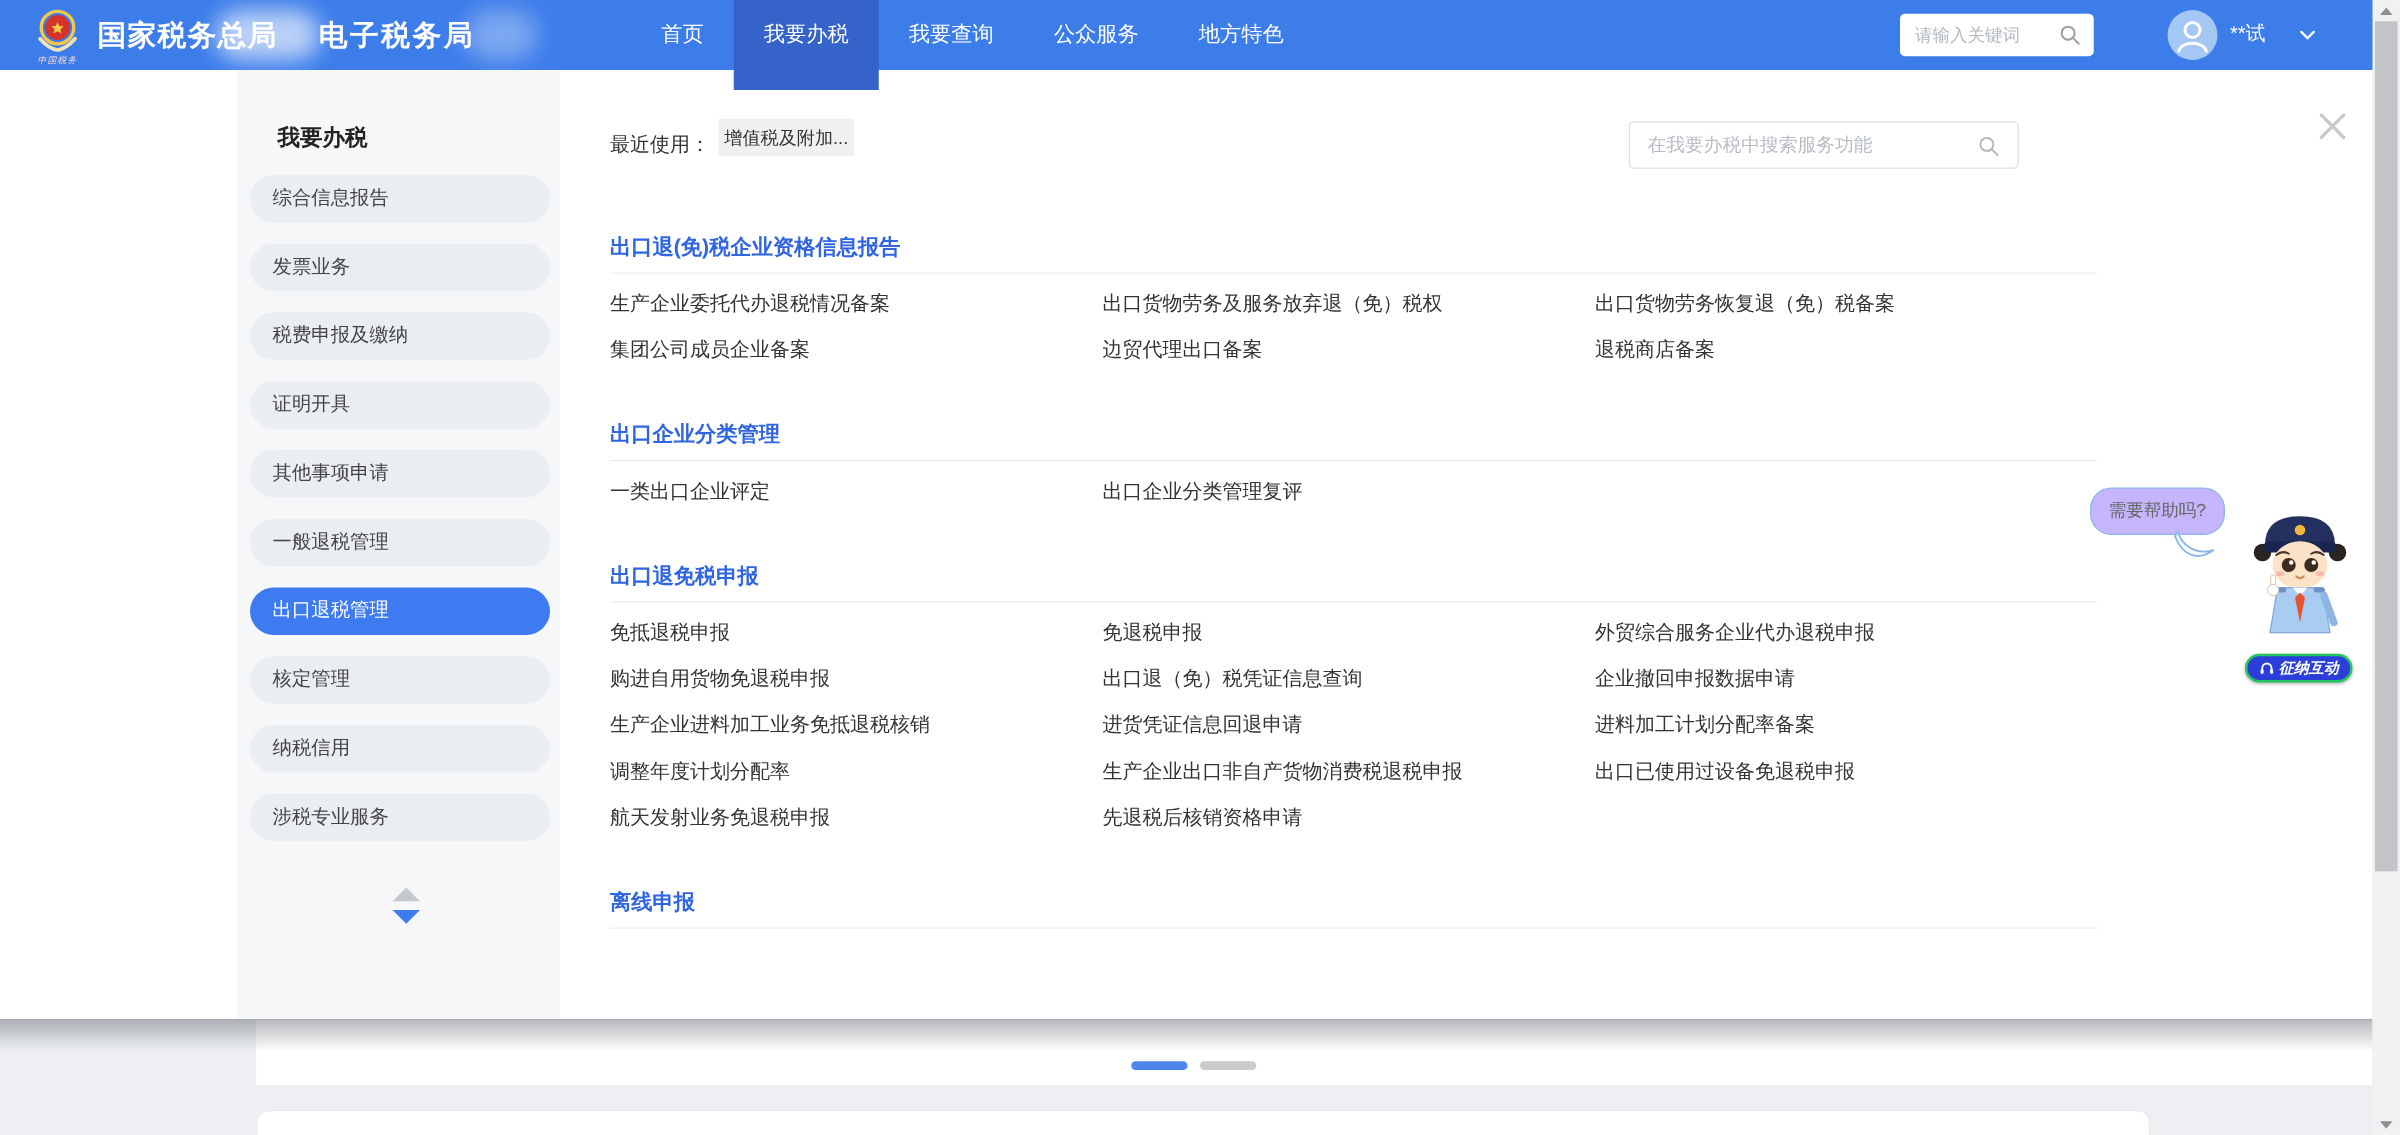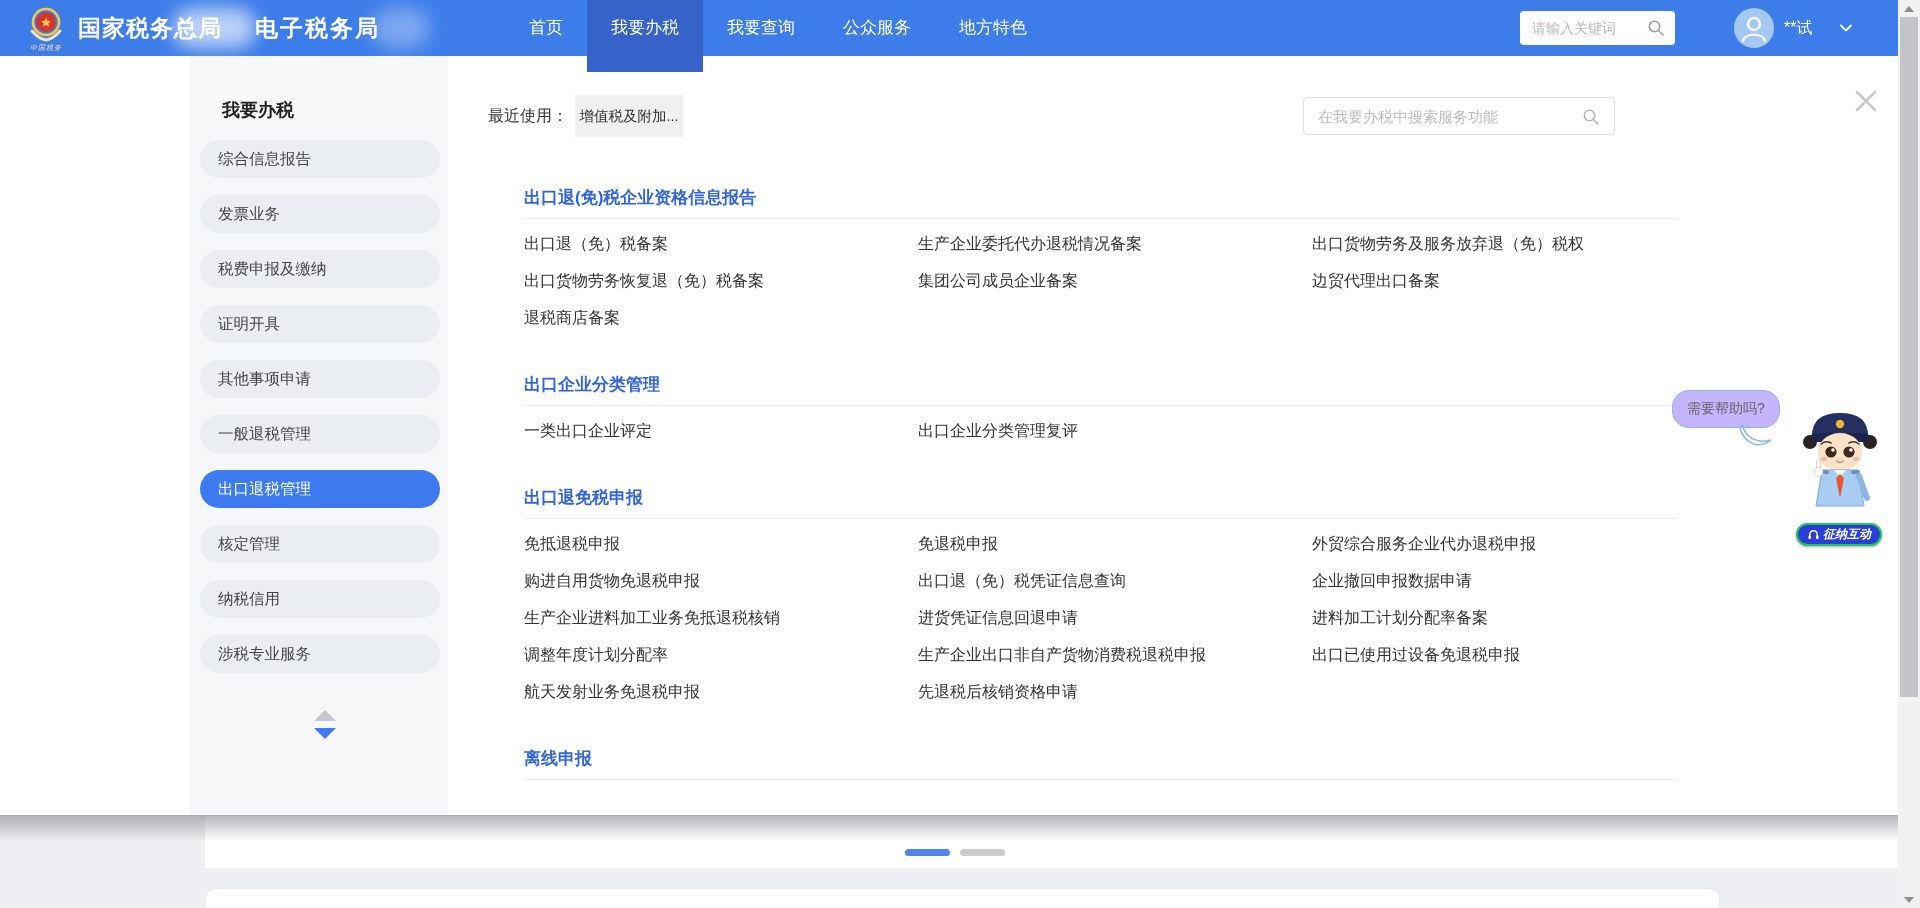--- a/index.html
+++ b/index.html
@@ -34,29 +34,29 @@
   .side-title { position:absolute; left:32px; top:42px; font-size:18px; font-weight:bold; color:#222; }
   #side-list { position:absolute; left:10px; top:84px; width:240px; }
   .side-pill { height:38px; line-height:38px; margin-bottom:17px; background:#eaedf1; border-radius:19px; padding-left:18px; font-size:15.5px; color:#444; cursor:pointer; white-space:nowrap; }
   .side-pill.active { background:#3e7bf0; color:#fff; }
   .tri { position:absolute; left:124px; width:0; height:0; border-left:11px solid transparent; border-right:11px solid transparent; cursor:pointer; }
   #tri-up { top:654px; border-bottom:11px solid #c5c8cc; }
   #tri-down { top:672px; border-top:11px solid #3e7bf0; }
 
   
   .recent-label { position:absolute; left:488px; top:50px; font-size:16px; color:#333; }
-  .recent-btn { position:absolute; left:575px; top:39px; width:108px; height:42px; background:#f0f0f0; border:none; font-size:14.5px; color:#333; cursor:pointer; font-family:inherit; white-space:nowrap; overflow:hidden; }
+  .recent-btn { position:absolute; left:575px; top:39px; width:108px; height:30px; background:#f0f0f0; border:none; font-size:14.5px; color:#333; cursor:pointer; font-family:inherit; white-space:nowrap; overflow:hidden; }
   .modal-search { position:absolute; left:1303px; top:41px; width:312px; height:38px; border:1px solid #dcdfe3; border-radius:4px; background:#fff; }
   .modal-search input { position:absolute; left:0; top:0; width:100%; height:100%; border:none; outline:none; background:transparent; padding:0 40px 0 14px; font-size:15px; color:#333; font-family:inherit; }
   .modal-search input::placeholder { color:#b8bdc4; }
   .close-btn { position:absolute; left:1853px; top:32px; width:26px; height:26px; cursor:pointer; }
 
   
   #content { position:absolute; left:488px; top:130px; width:1190px; }
-  .svc-section { margin-bottom:37px;margin-left:36px; }
+  .svc-section { margin-bottom:37px; }
   .sec-title { font-size:17px; font-weight:bold; color:#3065e2; height:22px; margin-bottom:10px; }
   .sec-divider { height:1px; background:#ededed; }
   .sec-grid { display:grid; grid-template-columns:394px 394px auto; grid-auto-rows:37px; padding-top:6px; }
   .svc-item { font-size:16px; color:#333; line-height:37px; cursor:pointer; white-space:nowrap; }
 
   
   #assist { position:absolute; z-index:60; left:0; top:0; }
   .bubble { position:absolute; left:1672px; top:390px; width:108px; height:38px; background:#c4b5fd; border:1.5px solid #8cb4e6; border-radius:17px; line-height:35px; text-align:center; font-size:14px; color:#666; cursor:pointer; }
   .bubble-tail { position:absolute; left:1738px; top:425px; width:36px; height:26px; }
   .mascot { position:absolute; left:1793px; top:406px; width:94px; height:122px; cursor:pointer; }
@@ -154,21 +154,20 @@
   <svg class="close-btn" viewBox="0 0 26 26">
     <line x1="4" y1="4" x2="22" y2="22" stroke="#c9c9c9" stroke-width="2.6" stroke-linecap="round"></line>
     <line x1="22" y1="4" x2="4" y2="22" stroke="#c9c9c9" stroke-width="2.6" stroke-linecap="round"></line>
   </svg>
 
   <div id="content">
       <section class="svc-section">
         <div class="sec-title">出口退(免)税企业资格信息报告</div>
         <div class="sec-divider"></div>
         <div class="sec-grid">
-          <div class="svc-item">出口退（免）税备案</div>
           <div class="svc-item">生产企业委托代办退税情况备案</div>
           <div class="svc-item">出口货物劳务及服务放弃退（免）税权</div>
           <div class="svc-item">出口货物劳务恢复退（免）税备案</div>
           <div class="svc-item">集团公司成员企业备案</div>
           <div class="svc-item">边贸代理出口备案</div>
           <div class="svc-item">退税商店备案</div>
         </div>
       </section>
       <section class="svc-section">
         <div class="sec-title">出口企业分类管理</div>

